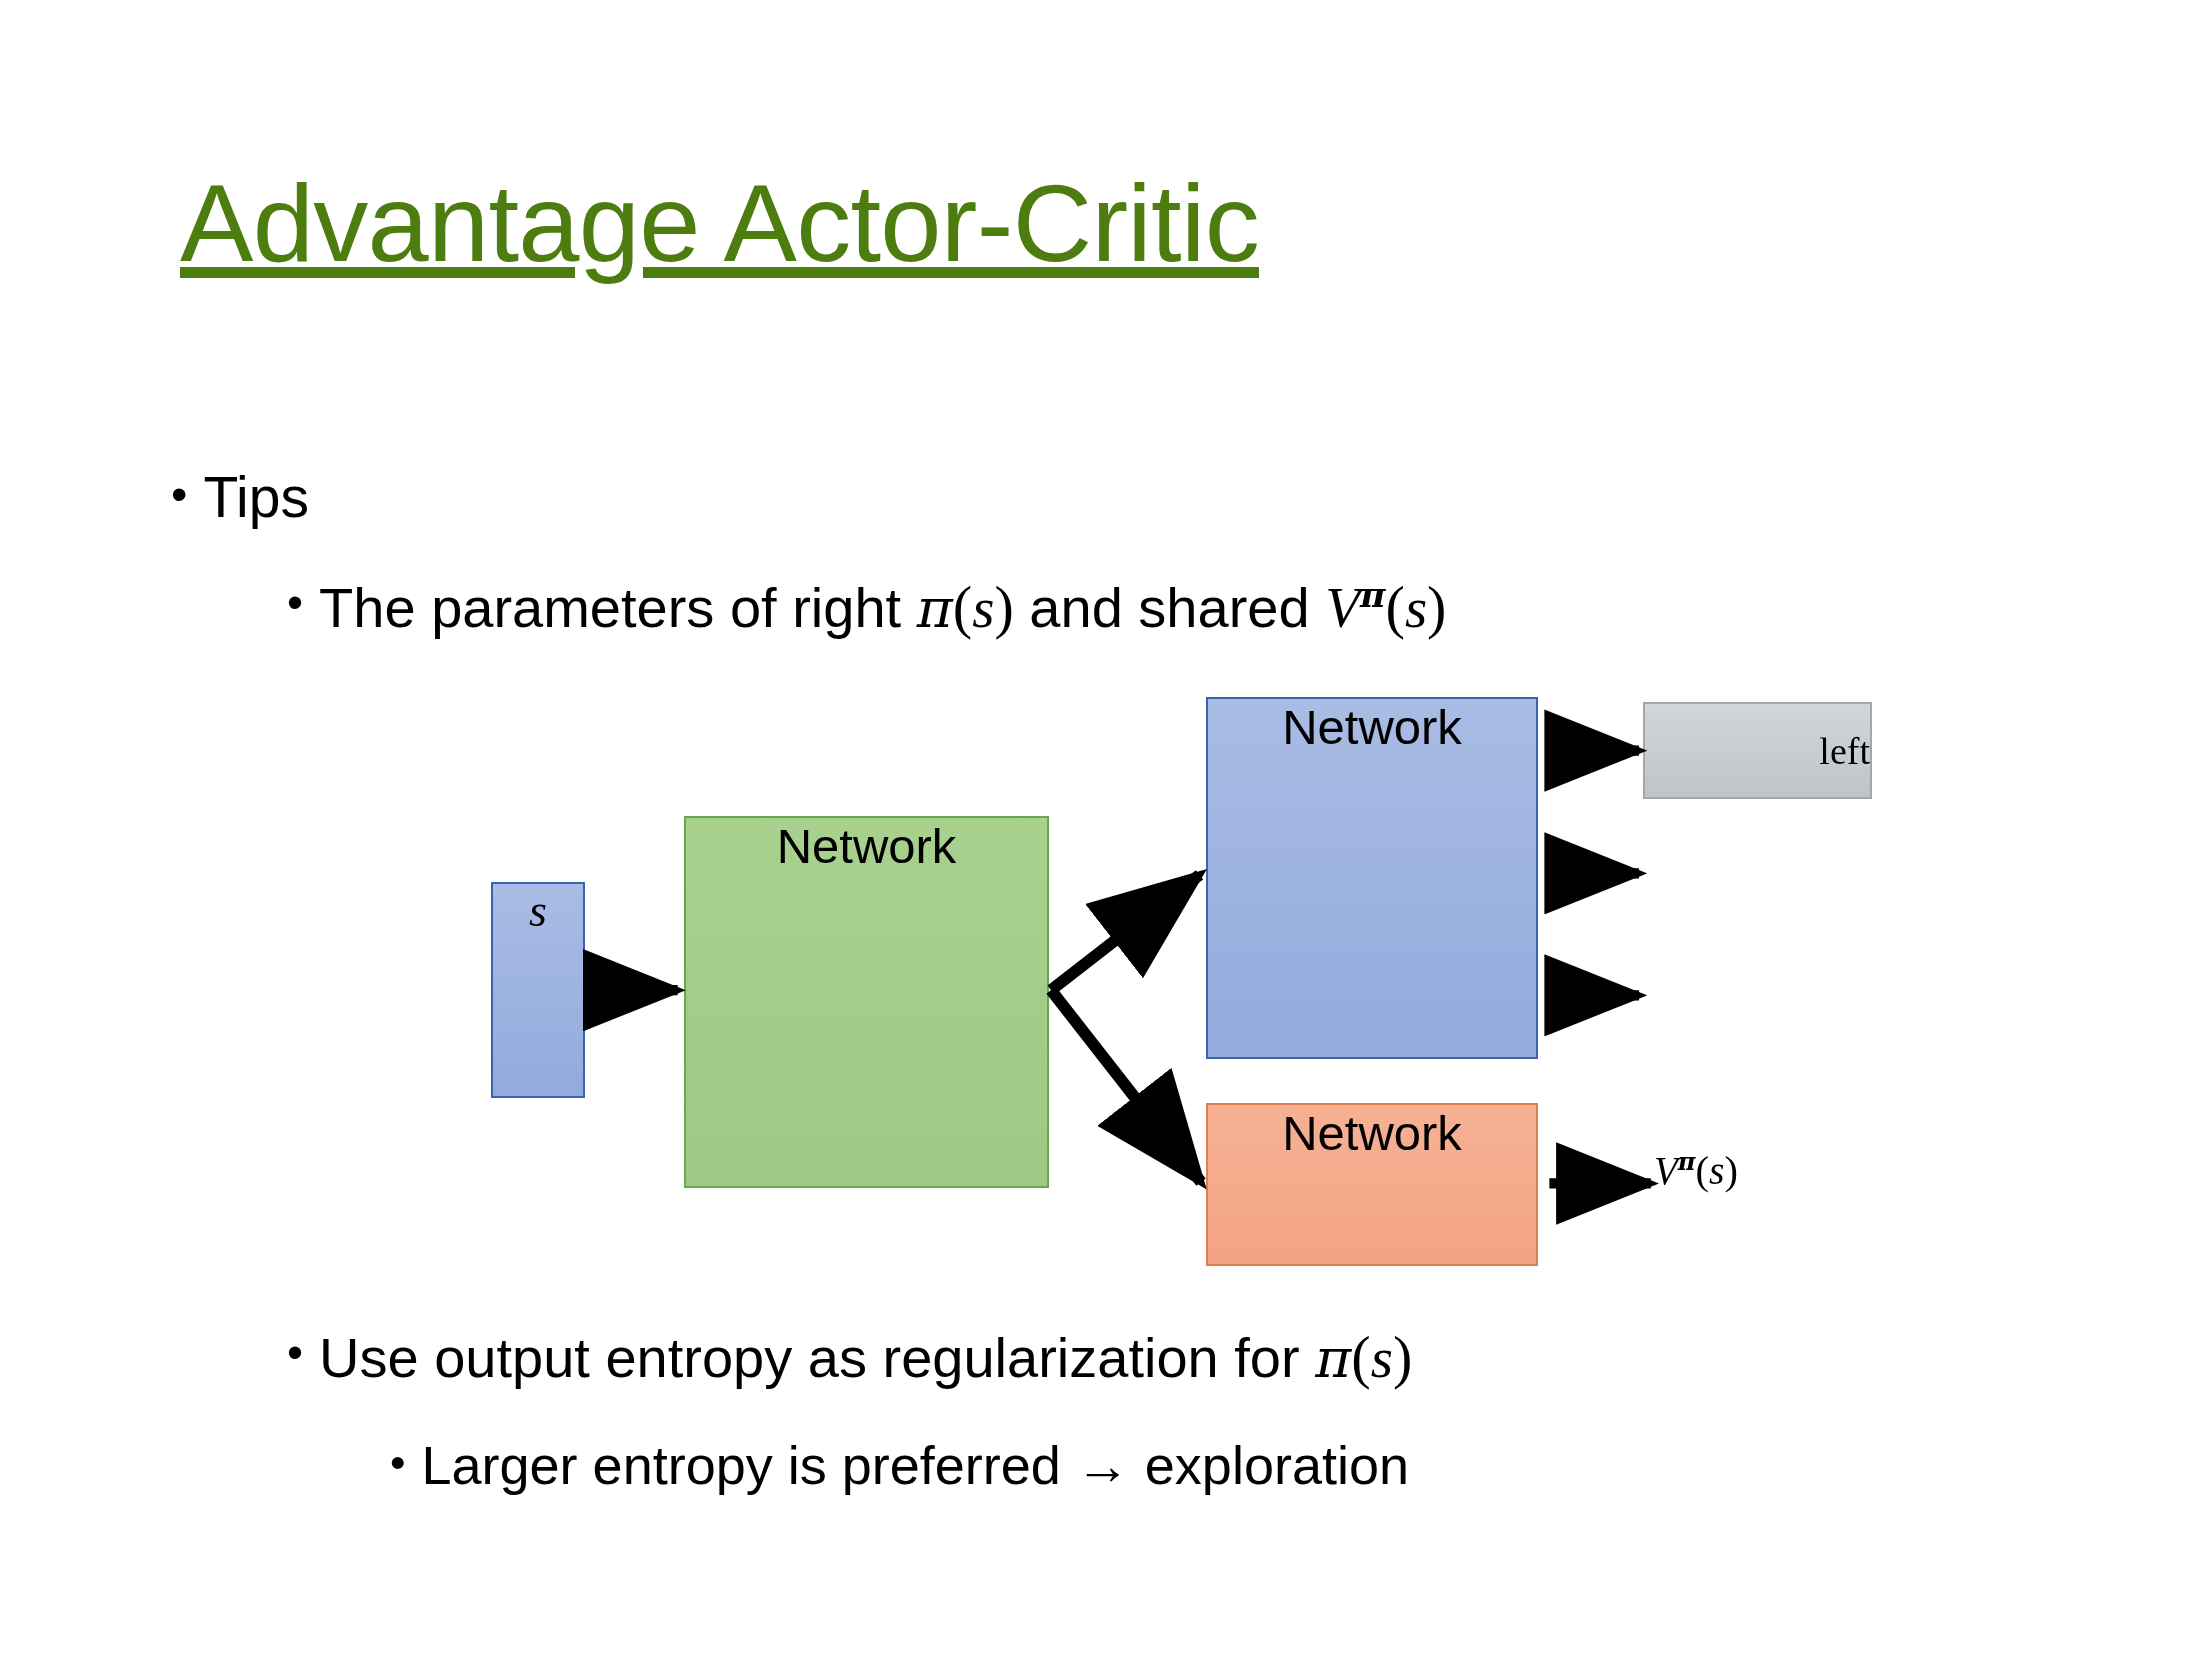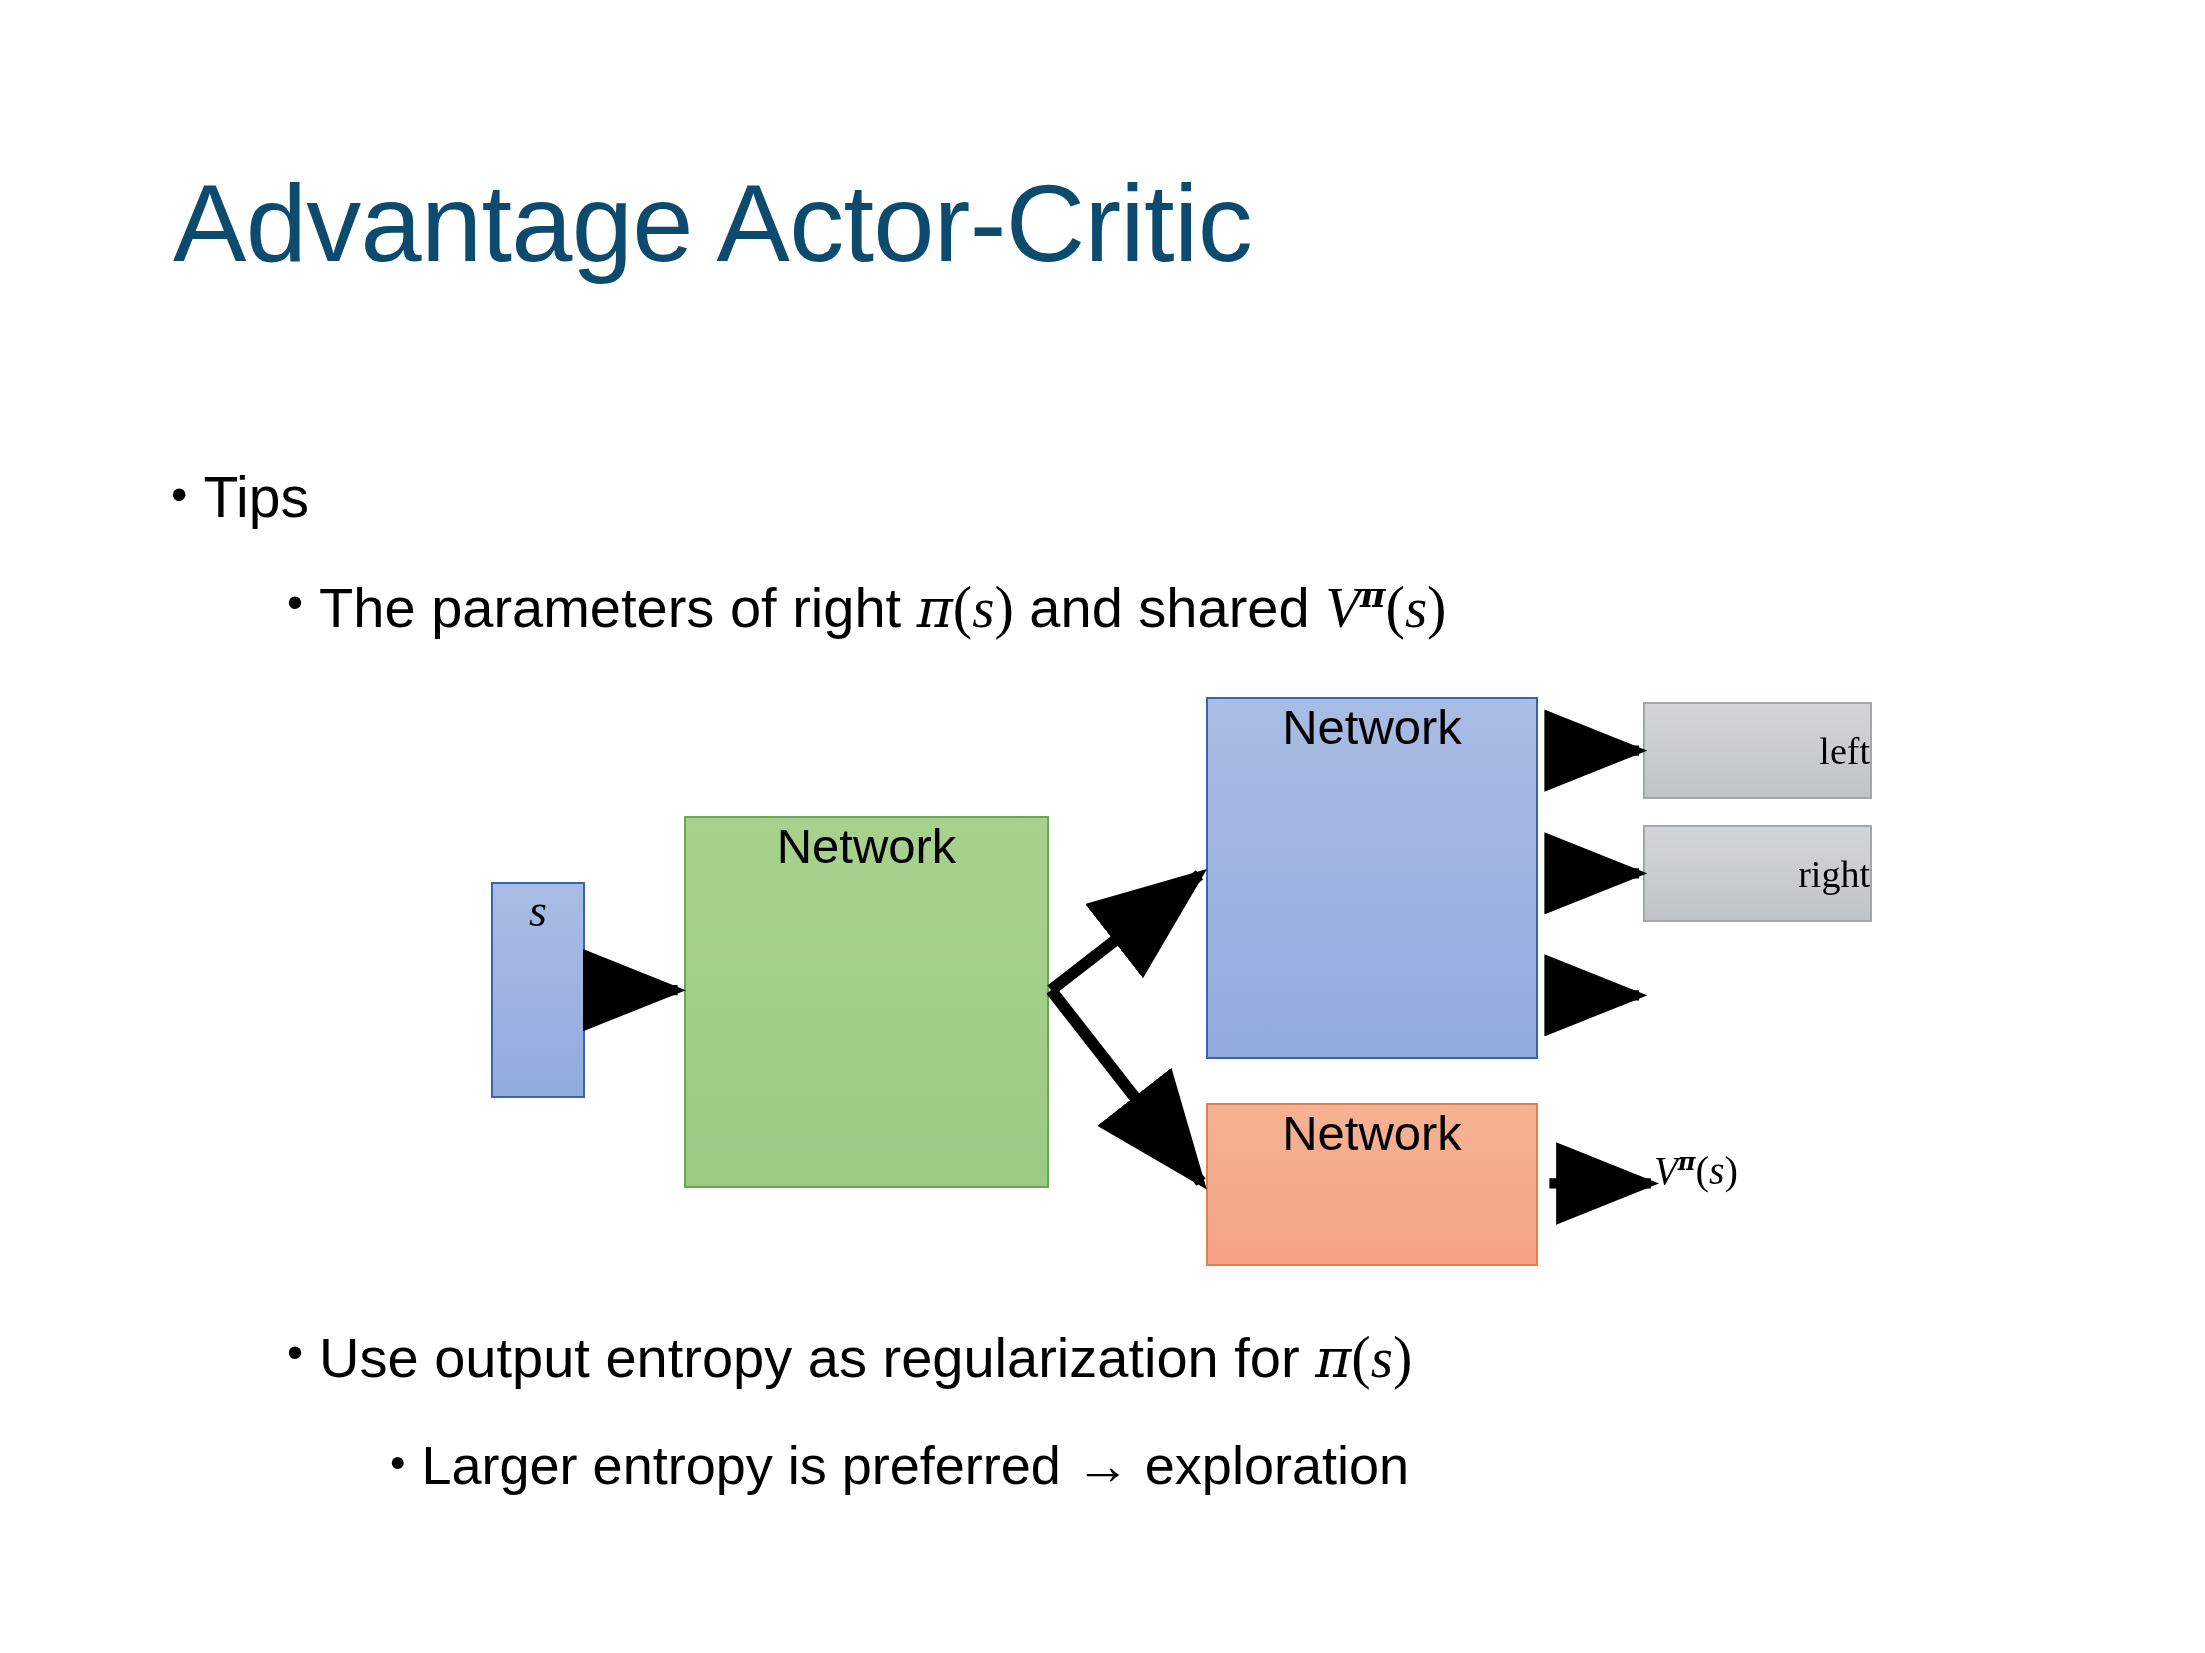--- a/index.html
+++ b/index.html
@@ -13,28 +13,29 @@
     height: 1654px;
     background: #ffffff;
     overflow: hidden;
     font-family: "Liberation Sans", sans-serif;
     color: #000000;
   }
 
   
   #title {
     position: absolute;
-    left: 173px;
+    left: 180px;
     top: 165px;
     font-size: 110px;
     font-weight: 400;
     letter-spacing: -0.7px;
     line-height: 1.05;
     white-space: nowrap;
-    color: #0c4a6e;
+    color: #4d7c0f;
+    text-decoration: underline;
   }
 
   
   .bullet-row {
     position: absolute;
     display: flex;
     align-items: flex-start;
     white-space: nowrap;
     line-height: 1.22;
   }
@@ -201,23 +202,20 @@
       <span>Network</span>
     </div>
 
     <div class="dbox" id="box-net-critic">
       <span>Network</span>
     </div>
 
     <div class="outbox" id="out-left">
       <span>left</span>
     </div>
-    <div class="outbox" id="out-right">
-      <span>right</span>
-    </div>
 
     <div id="vpi-out"><span class="mi" style="font-size:1em">V</span><span class="msup">π</span><span class="paren">(</span><span class="mi">s</span><span class="paren">)</span></div>
 
     <svg id="arrows" viewBox="0 0 3000 2250">
       <defs>
         <marker id="ah" markerWidth="10" markerHeight="8" refX="9.2" refY="4" orient="auto" markerUnits="strokeWidth">
           <path d="M0,0 L10,4 L0,8 z" fill="#000000"></path>
         </marker>
       </defs>
 

